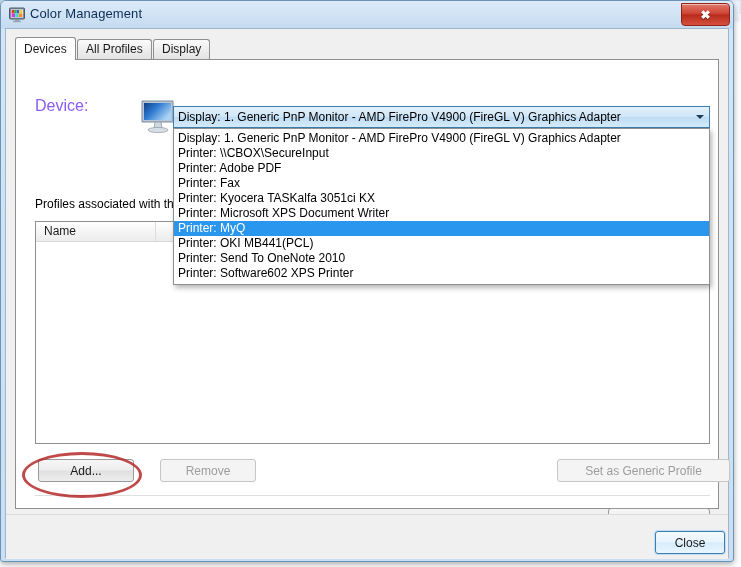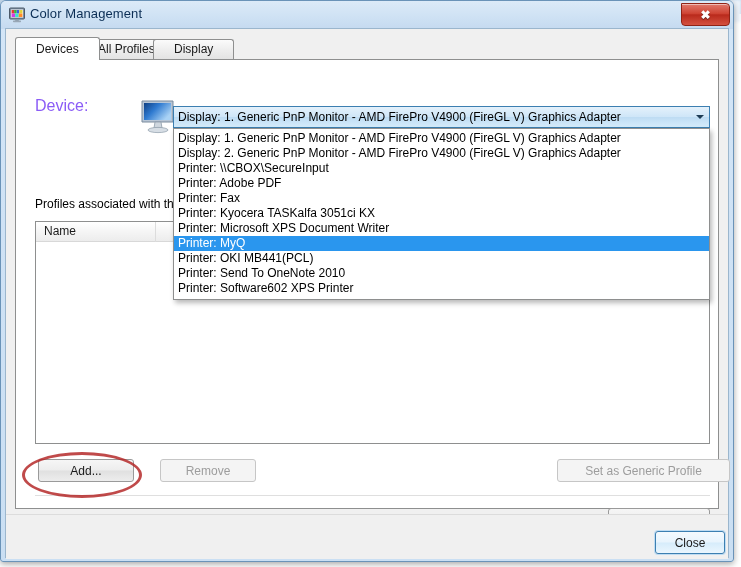--- a/index.html
+++ b/index.html
@@ -125,21 +125,21 @@
   }
   .tab {
     position: absolute;
     top: 2px;
     height: 20px;
     box-sizing: border-box;
     background: linear-gradient(to bottom, #fbfbfb 0%, #eeeeee 50%, #e3e3e3 100%);
     border: 1px solid #8e8f8f;
     border-bottom: none;
     border-radius: 3px 3px 0 0;
-    padding: 0 20px;
+    padding: 0 8px;
     line-height: 19px;
     font-size: 12px;
     color: #1a1a1a;
     white-space: nowrap;
     cursor: pointer;
   }
   .tab.active {
     top: 0px;
     height: 23px;
     line-height: 22px;
@@ -425,21 +425,20 @@
     <div id="profiles-label">Profiles associated with this device:</div>
 
     <div id="listview">
       <div id="listview-header">
         <div id="col-name">Name</div>
       </div>
     </div>
 
     <div id="dropdown">
       <div class="dd-item">Display: 1. Generic PnP Monitor - AMD FirePro V4900 (FireGL V) Graphics Adapter</div>
-      <div class="dd-item">Display: 2. Generic PnP Monitor - AMD FirePro V4900 (FireGL V) Graphics Adapter</div>
       <div class="dd-item">Printer: \\CBOX\SecureInput</div>
       <div class="dd-item">Printer: Adobe PDF</div>
       <div class="dd-item">Printer: Fax</div>
       <div class="dd-item">Printer: Kyocera TASKalfa 3051ci KX</div>
       <div class="dd-item">Printer: Microsoft XPS Document Writer</div>
       <div class="dd-item selected">Printer: MyQ</div>
       <div class="dd-item">Printer: OKI MB441(PCL)</div>
       <div class="dd-item">Printer: Send To OneNote 2010</div>
       <div class="dd-item">Printer: Software602 XPS Printer</div>
     </div>

